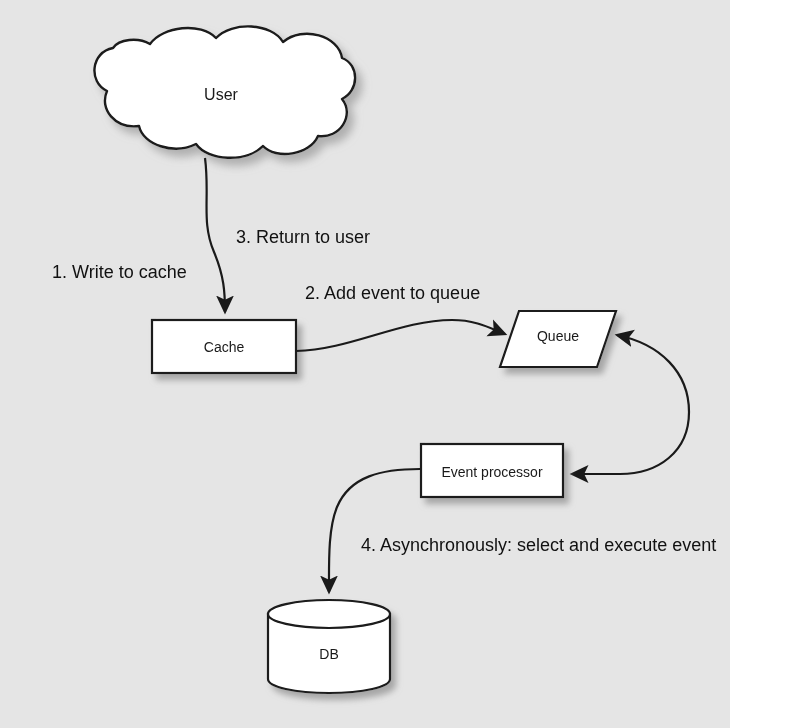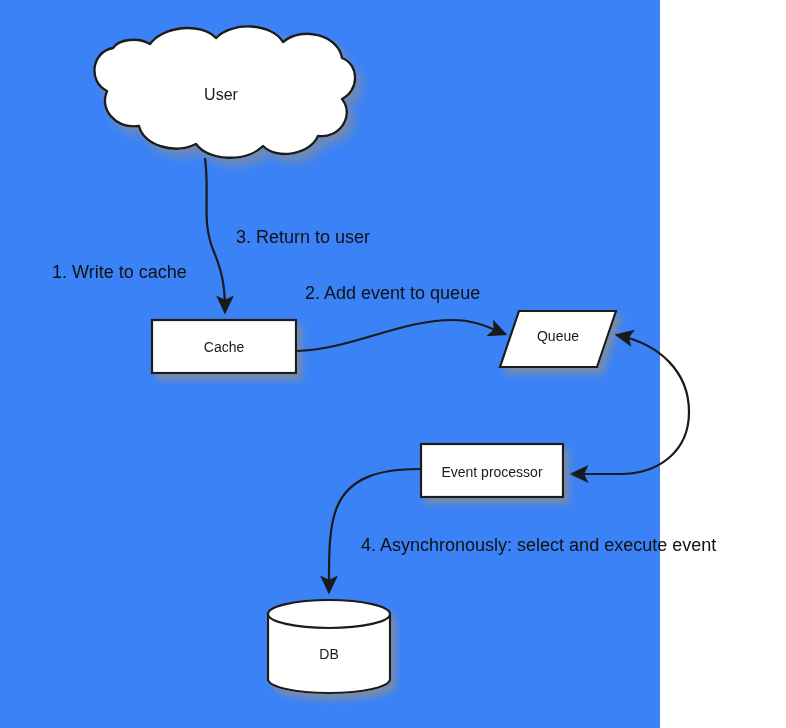--- a/index.html
+++ b/index.html
@@ -10,23 +10,23 @@
   }
   body {
     width: 786px;
     height: 728px;
     font-family: "Liberation Sans", sans-serif;
     color: #1a1a1a;
     overflow: hidden;
   }
   #diagram-root {
     position: relative;
-    width: 660px;
+    width: 730px;
     height: 728px;
-    background: #3b82f6;
+    background: #e5e5e5;
   }
   svg.canvas {
     position: absolute;
     left: 0;
     top: 0;
     width: 786px;
     height: 728px;
     display: block;
   }
   .node-label {

